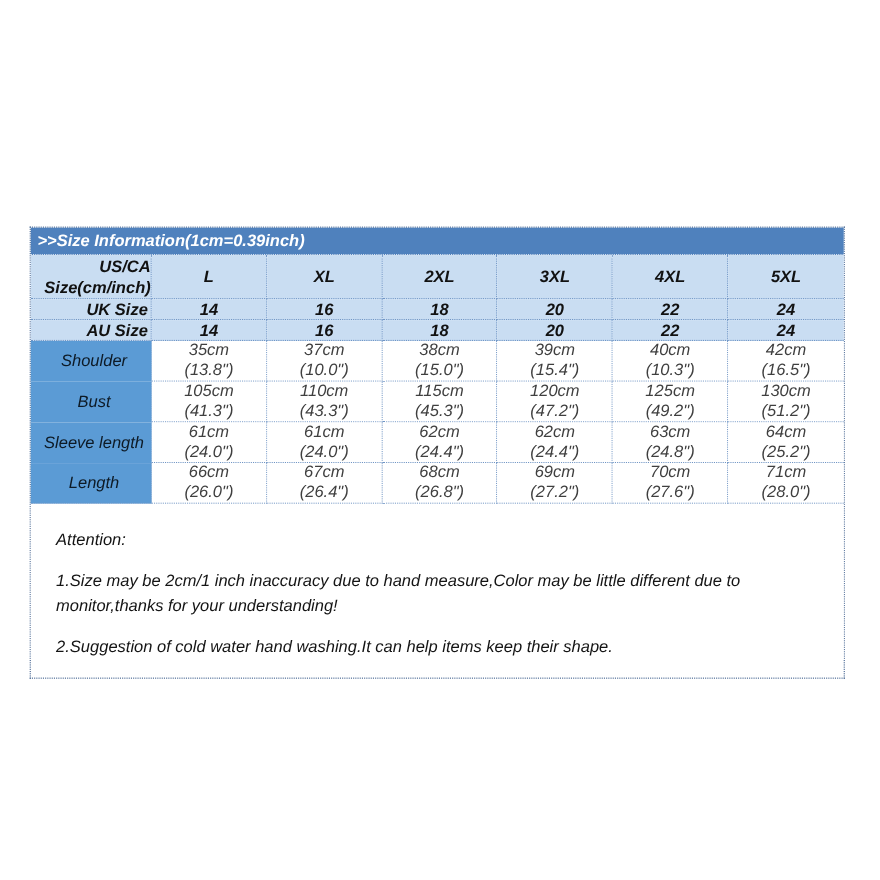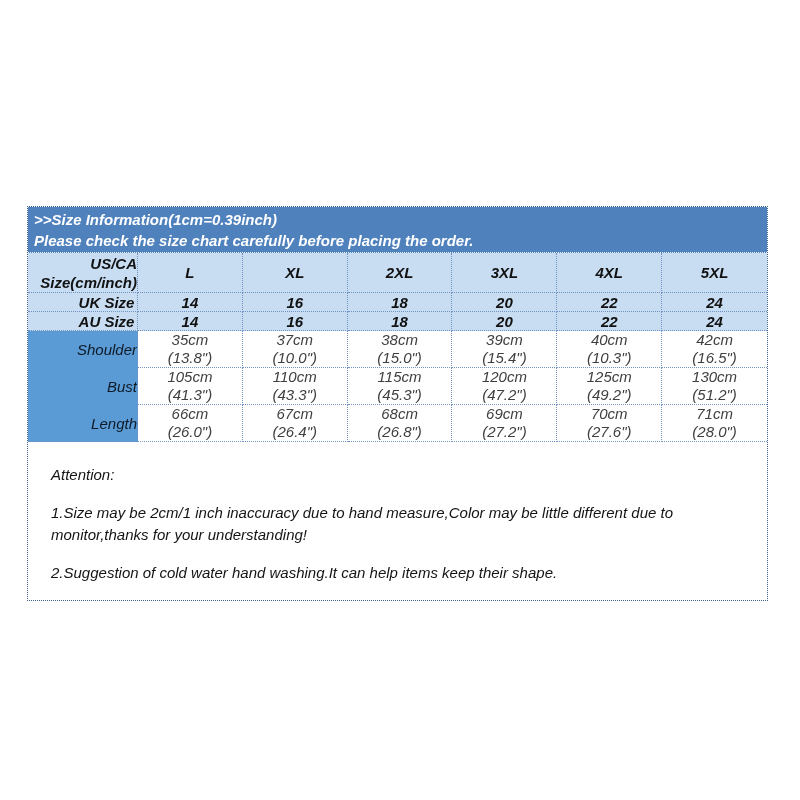--- a/index.html
+++ b/index.html
@@ -37,21 +37,21 @@
     text-align:center; vertical-align:middle; font-weight:normal;
     overflow:hidden;
   }
   th:last-child,td:last-child{border-right:none;}
   tr.r-sizes th{background:var(--size-rows-bg); font-weight:bold; height:40px;}
   th.corner{white-space:pre-line; line-height:19px; font-size:15px;text-align:right;}
   tr.r-uk th, tr.r-au th{background:var(--size-rows-bg); font-weight:bold; height:19px;padding-left:48px;}
   tr.r-uk td, tr.r-au td{background:var(--size-rows-bg); font-weight:bold;}
   tr.r-body th.rowlab{
     background:var(--label-col-bg);
-    text-align:right; padding-left:6px; font-weight:normal;
+    text-align:center; padding-left:6px; font-weight:normal;
     border-bottom:1px dotted transparent;
     color:#0d1a26;
   }
   tr.r-body.last th.rowlab{border-bottom:1px dotted var(--grid);}
   tr.r-body td.val{
     height:37px; color:var(--value-text);
     white-space:pre-line; line-height:18px; background:#ffffff;
   }
   .attention{
     background:#ffffff; color:#141414;
@@ -60,21 +60,20 @@
   }
   .attention p{margin:16px;}
 </style>
 </head>
 <body>
 
 <div class="panel">
 
   <div class="title-bar">
     <div>&gt;&gt;Size Information(1cm=0.39inch)</div>
-    <div>Please check the size chart carefully before placing the order.</div>
   </div>
 
   <table class="size-table">
     <colgroup>
         <col class="c0">
         <col>
         <col>
         <col>
         <col>
         <col>
@@ -138,20 +137,35 @@
       <td class="val">115cm
 (45.3")</td>
       <td class="val">120cm
 (47.2")</td>
       <td class="val">125cm
 (49.2")</td>
       <td class="val">130cm
 (51.2")</td>
     </tr>
 
+    <tr class="r-body">
+      <th class="rowlab">Sleeve length</th>
+      <td class="val">61cm
+(24.0")</td>
+      <td class="val">61cm
+(24.0")</td>
+      <td class="val">62cm
+(24.4")</td>
+      <td class="val">62cm
+(24.4")</td>
+      <td class="val">63cm
+(24.8")</td>
+      <td class="val">64cm
+(25.2")</td>
+    </tr>
 
     <tr class="r-body last">
       <th class="rowlab">Length</th>
       <td class="val">66cm
 (26.0")</td>
       <td class="val">67cm
 (26.4")</td>
       <td class="val">68cm
 (26.8")</td>
       <td class="val">69cm

